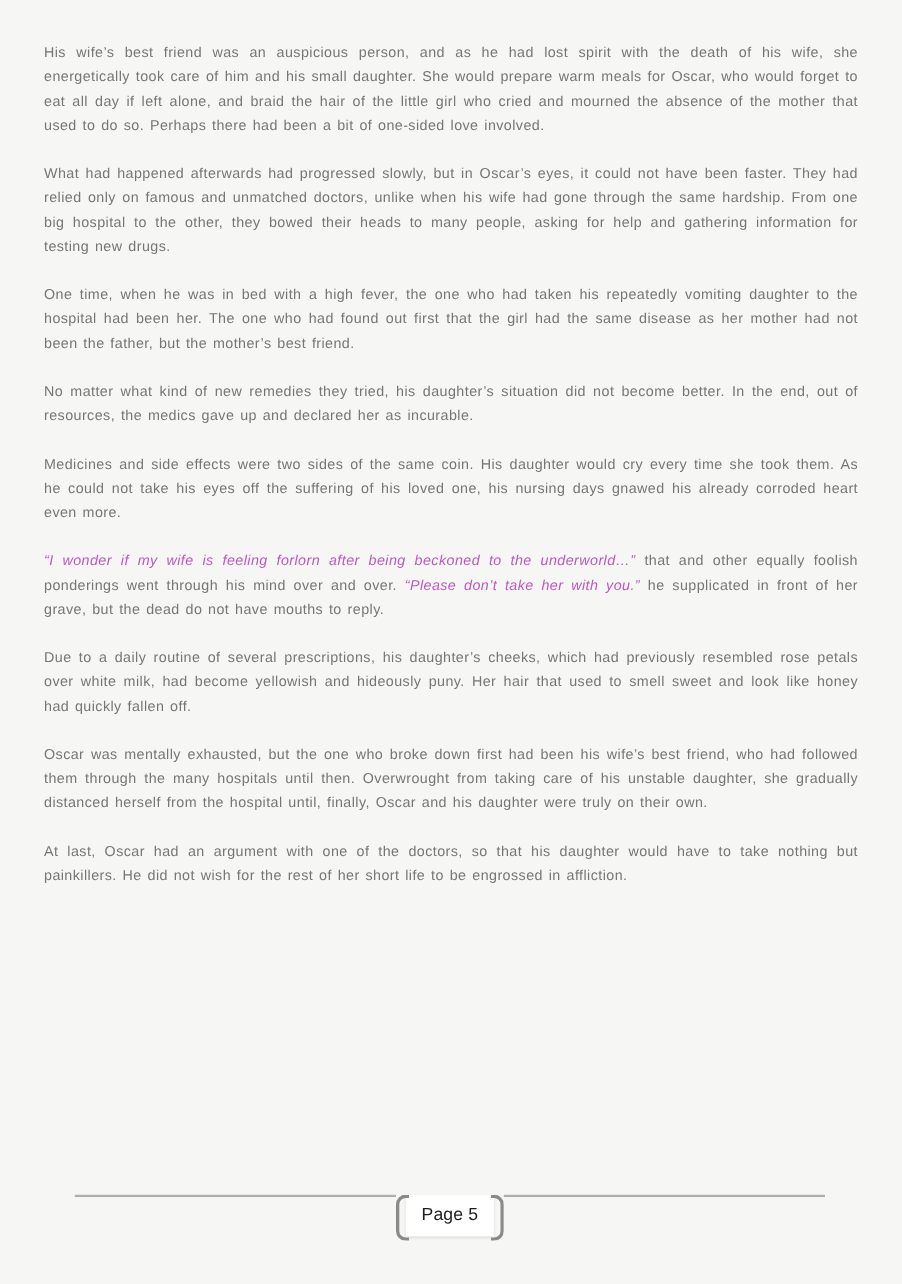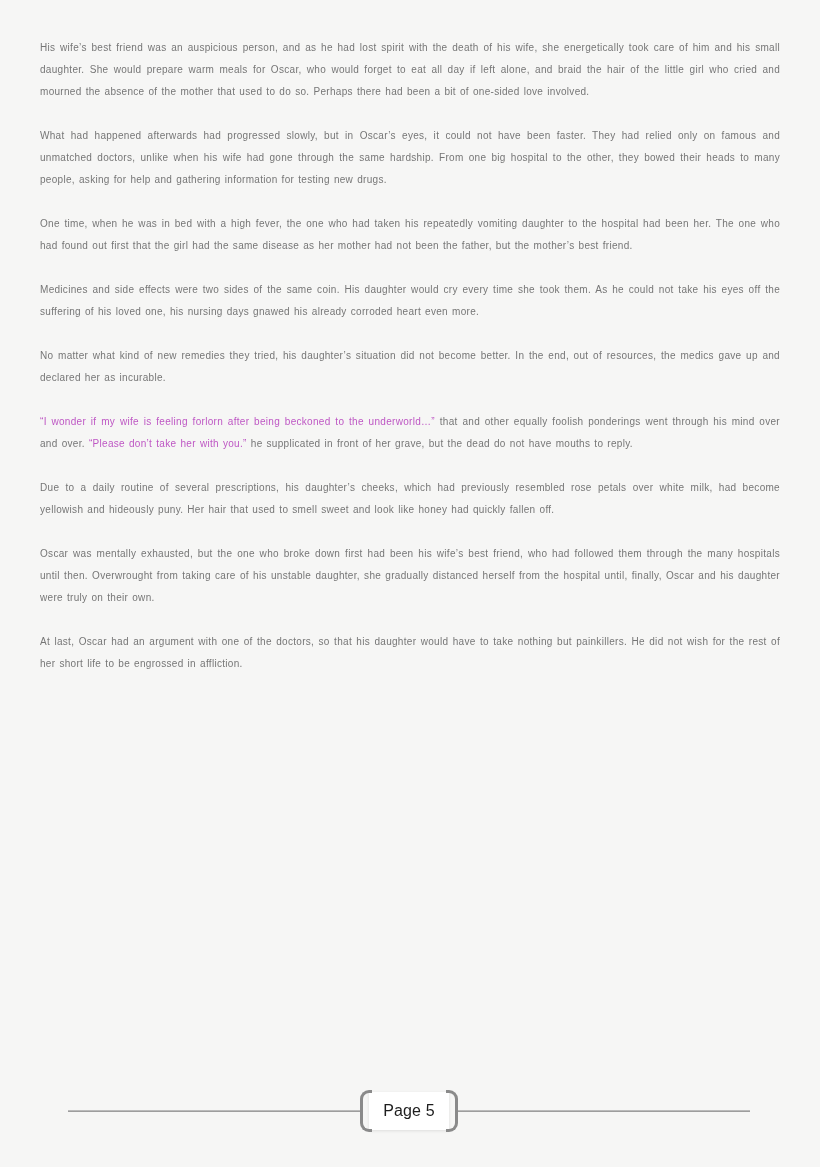--- a/index.html
+++ b/index.html
@@ -15,38 +15,39 @@
     overflow: hidden;
   }
   .content {
     position: absolute;
     top: 37px;
     left: 40px;
     width: 740px;
   }
   p.para {
     margin: 0 0 22px 0;
-    font-size: 10px;
+    font-size: 13px;
     line-height: 22px;
     color: #767676;
     text-align: justify;
     letter-spacing: 0.03em;
     word-spacing: 0.10em;
   }
   p.para:last-child { margin-bottom: 16px; }
   span.accent {
+    font-style: italic;
   }
   .footer {
     position: absolute;
     top: 1086px;
     left: 68px;
     width: 682px;
     height: 50px;
     display: flex;
-    align-items: center;
+    align-items: flex-start;
   }
   .fline {
     flex: 1 1 auto;
     height: 2px;
     background: linear-gradient(to bottom, #c9c9c9, #8f8f8f);
   }
   .bracket {
     flex: 0 0 auto;
     width: 12px;
     height: 42px;
@@ -83,22 +84,22 @@
   }
 </style>
 </head>
 <body>
 
 <main class="page">
   <div class="content" id="paragraphs">
       <p class="para"><span>His wife’s best friend was an auspicious person, and as he had lost spirit with the death of his wife, she energetically took care of him and his small daughter. She would prepare warm meals for Oscar, who would forget to eat all day if left alone, and braid the hair of the little girl who cried and mourned the absence of the mother that used to do so. Perhaps there had been a bit of one-sided love involved.</span></p>
       <p class="para"><span>What had happened afterwards had progressed slowly, but in Oscar’s eyes, it could not have been faster. They had relied only on famous and unmatched doctors, unlike when his wife had gone through the same hardship. From one big hospital to the other, they bowed their heads to many people, asking for help and gathering information for testing new drugs.</span></p>
       <p class="para"><span>One time, when he was in bed with a high fever, the one who had taken his repeatedly vomiting daughter to the hospital had been her. The one who had found out first that the girl had the same disease as her mother had not been the father, but the mother’s best friend.</span></p>
+      <p class="para"><span>No matter what kind of new remedies they tried, his daughter’s situation did not become better. In the end, out of resources, the medics gave up and declared her as incurable.</span></p>
       <p class="para"><span>Medicines and side effects were two sides of the same coin. His daughter would cry every time she took them. As he could not take his eyes off the suffering of his loved one, his nursing days gnawed his already corroded heart even more.</span></p>
-      <p class="para"><span>No matter what kind of new remedies they tried, his daughter’s situation did not become better. In the end, out of resources, the medics gave up and declared her as incurable.</span></p>
       <p class="para"><span class="accent" style="color: rgb(190, 87, 196);">“I wonder if my wife is feeling forlorn after being beckoned to the underworld…”</span><span> that and other equally foolish ponderings went through his mind over and over. </span><span class="accent" style="color: rgb(190, 87, 196);">“Please don’t take her with you.”</span><span> he supplicated in front of her grave, but the dead do not have mouths to reply.</span></p>
       <p class="para"><span>Due to a daily routine of several prescriptions, his daughter’s cheeks, which had previously resembled rose petals over white milk, had become yellowish and hideously puny. Her hair that used to smell sweet and look like honey had quickly fallen off.</span></p>
       <p class="para"><span>Oscar was mentally exhausted, but the one who broke down first had been his wife’s best friend, who had followed them through the many hospitals until then. Overwrought from taking care of his unstable daughter, she gradually distanced herself from the hospital until, finally, Oscar and his daughter were truly on their own.</span></p>
       <p class="para"><span>At last, Oscar had an argument with one of the doctors, so that his daughter would have to take nothing but painkillers. He did not wish for the rest of her short life to be engrossed in affliction.</span></p>
     </div>
 
   <footer class="footer">
     <div class="fline"></div>
     <div class="bracket bl"></div>
     <div class="pagebox">

